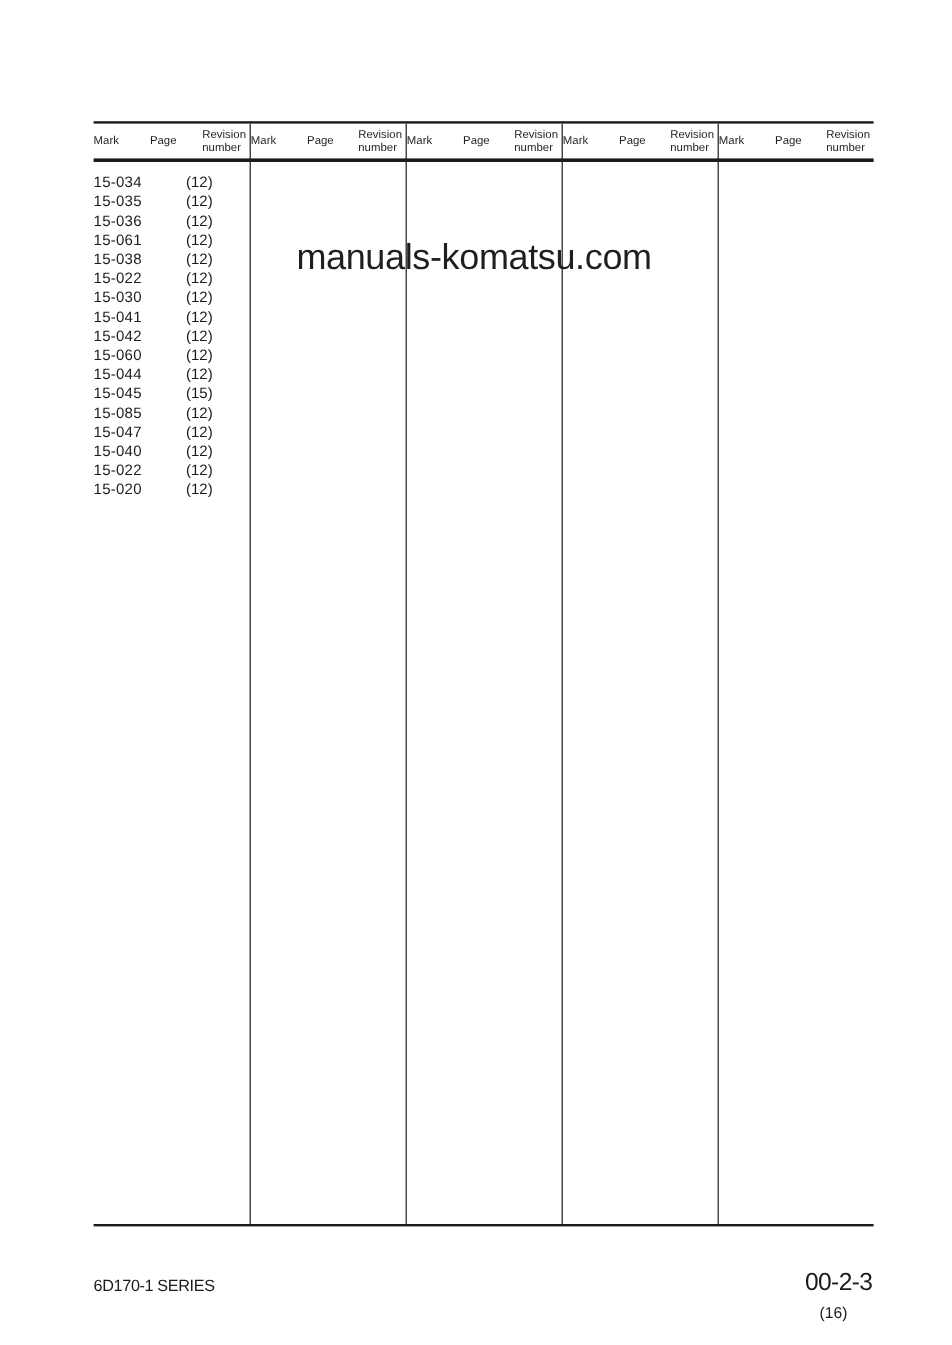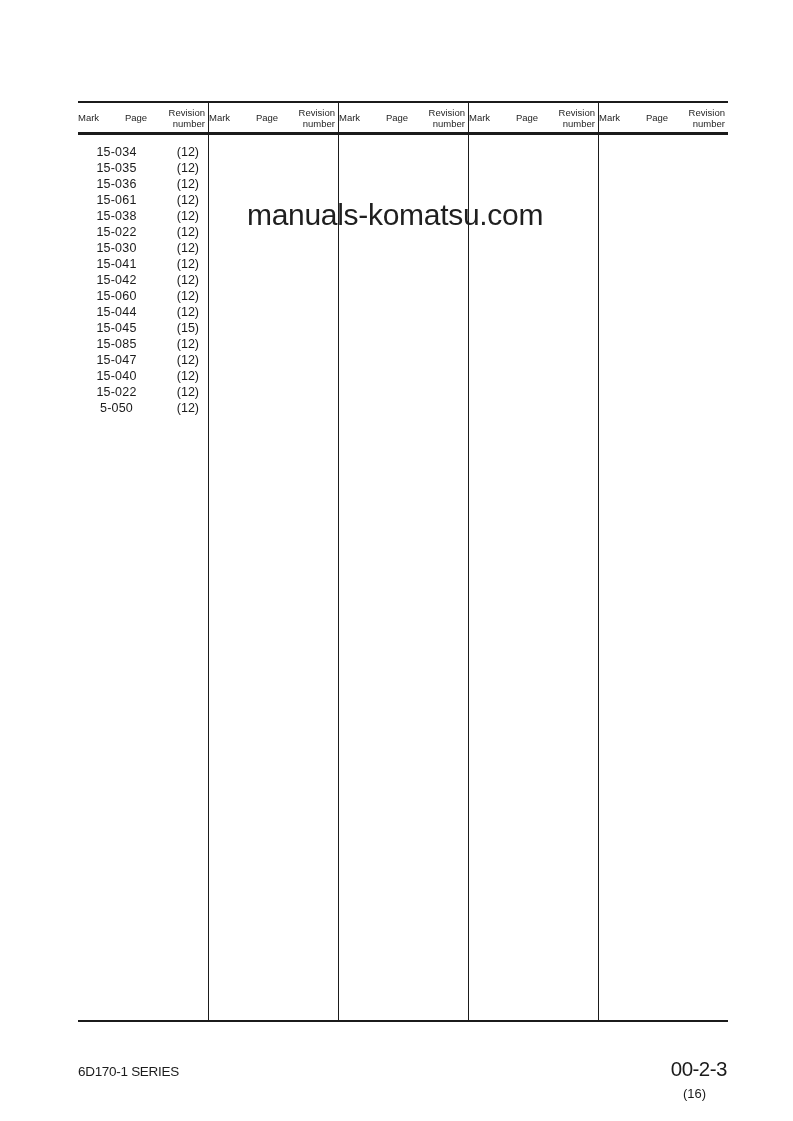--- a/index.html
+++ b/index.html
@@ -29,26 +29,26 @@
   .col-group{
     width:130px; box-sizing:border-box;
     position:relative;
     flex:0 0 130px;
   }
   .col-group + .col-group{ border-left:1.5px solid #1b1b1b; }
 
   .group-header{ position:relative; height:30px; font-size:9.5px; color:#1f1f1f; }
   .h-mark{ position:absolute; left:0;  top:9px;  width:44px; text-align:left; }
   .h-page{ position:absolute; left:36px; top:9px; width:44px; text-align:center; }
-  .h-rev { position:absolute; right:3px; top:3.5px; text-align:right; line-height:11px; }
+  .h-rev { position:absolute; right:3px; top:3.5px; text-align:left; line-height:11px; }
 
   .rows{ position:absolute; left:0; top:41px; width:100%; }
   .row{ display:flex; height:16px; line-height:16px; font-size:12.5px; }
-  .pg { width:77px; text-align:center; letter-spacing:0.2px; }
-  .rev{ width:44px; text-align:right; }
+  .pg { width:77px; text-align:left; letter-spacing:0.2px; }
+  .rev{ width:44px; text-align:left; }
 
   
   .watermark{
     position:absolute; left:247px; top:199px;
     font-size:30px; line-height:32px;
     font-weight:400; letter-spacing:-0.3px;
     color:#1f1f1f; white-space:nowrap;
     background:transparent;
   }
 
@@ -140,21 +140,21 @@
         </div>
         <div class="row">
           <span class="pg">15-040</span>
           <span class="rev">(12)</span>
         </div>
         <div class="row">
           <span class="pg">15-022</span>
           <span class="rev">(12)</span>
         </div>
         <div class="row">
-          <span class="pg">5-050</span>
+          <span class="pg">15-020</span>
           <span class="rev">(12)</span>
         </div>
       </div>
   </div>
 
   <div class="col-group">
     <div class="group-header">
       <span class="h-mark">Mark</span>
       <span class="h-page">Page</span>
       <div class="h-rev">

